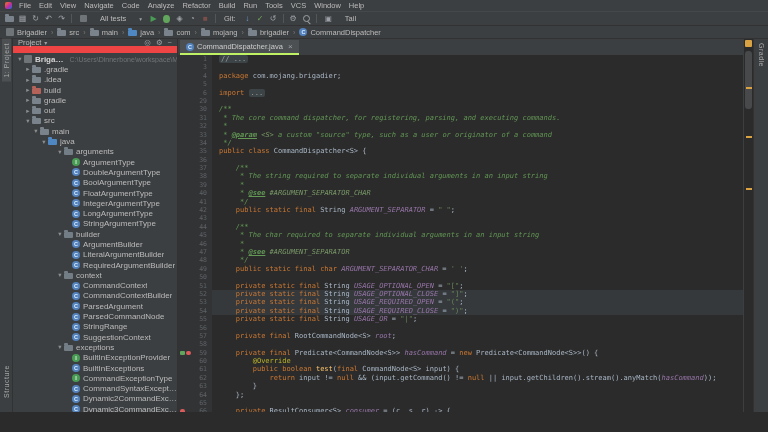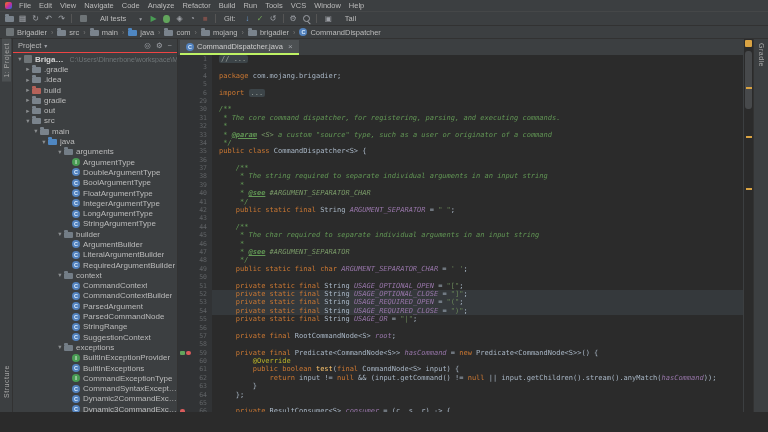--- a/index.html
+++ b/index.html
@@ -33,21 +33,21 @@
   .strip.right{border-left:1px solid #323232;width:15px}
   .strip-btn{writing-mode:vertical-rl;font-size:7px;color:#a7a7a7;padding:4px 1px;letter-spacing:.5px;white-space:nowrap}
   .strip-btn.flip{transform:rotate(180deg)}
   .strip-btn.active{background:#4c5052}
   .strip-btn.push{margin-top:auto;margin-bottom:10px}
 
   
   .project-panel{width:165px;flex:0 0 165px;background:#3c3f41;border-right:1px solid #323232;
                  display:flex;flex-direction:column;min-height:0}
   .panel-header{height:14px;flex:0 0 14px;display:flex;align-items:center;padding:0 5px;font-size:7.5px;
-                gap:3px;border-bottom:1px solid #ef4444}
+                gap:3px;border-bottom:7px solid #ef4444}
   .ph-caret{font-size:6px;color:#9da0a6}
   .ph-icons{margin-left:auto;display:flex;gap:5px;color:#9da0a6;font-size:7.5px}
   .tree{flex:1;overflow:hidden;padding-top:1px}
   .trow{height:10.3px;display:flex;align-items:center;white-space:nowrap;overflow:hidden;font-size:8px;color:#bbbbbb}
   .trow .arrow{width:8px;flex:0 0 8px;text-align:center;color:#8c8f91;font-size:6.5px}
   .trow .lbl{margin-left:3px;overflow:hidden;text-overflow:ellipsis}
   .trow .lbl.bold{font-weight:bold;color:#d5d5d5}
   .trow .suffix{margin-left:4px;color:#6f7577;font-size:7px;overflow:hidden}
 
   

